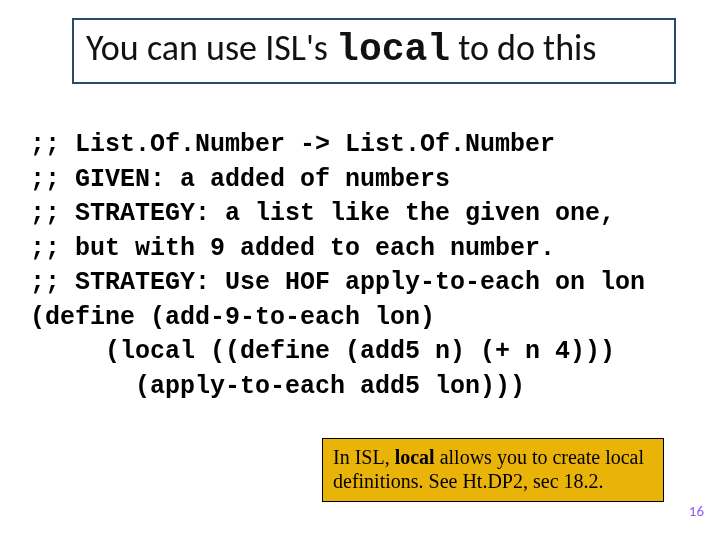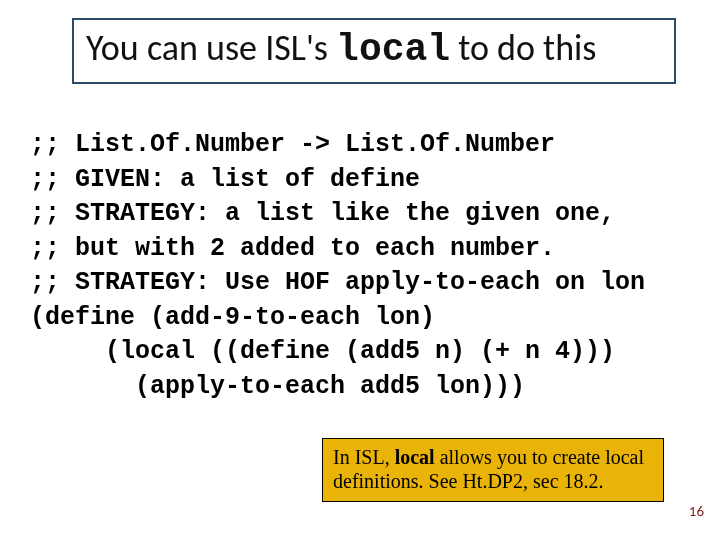--- a/index.html
+++ b/index.html
@@ -56,35 +56,35 @@
     font-size: 20px;
     line-height: 1.2;
     color: #000;
   }
   .note-box .b { font-weight: bold; }
   .page-num {
     position: absolute;
     right: 16px;
     bottom: 20px;
     font-size: 15px;
-    color: #7f1d1d;
+    color: #8b5cf6;
     font-family: Calibri, Arial, sans-serif;
   }
 </style>
 </head>
 <body>
 
 <div class="title-box">
   <span>You can use ISL's </span><span class="mono">local</span><span> to do this</span>
 </div>
 
 <div class="code-block"><span>;; List.Of.Number -&gt; List.Of.Number</span>
-<span>;; GIVEN: a list of define</span>
+<span>;; GIVEN: a added of numbers</span>
 <span>;; STRATEGY: a list like the given one,</span>
-<span>;; but with 2 added to each number.</span>
+<span>;; but with 9 added to each number.</span>
 <span>;; STRATEGY: Use HOF apply-to-each on lon</span>
 <span>(define (add-9-to-each lon)</span>
 <span>     (local ((define (add5 n) (+ n 4)))</span>
 <span>       (apply-to-each add5 lon)))</span></div>
 
 <div class="note-box">
   <span>In ISL, </span><span class="b">local</span><span> allows you to create local definitions. See Ht.DP2, sec 18.2.</span>
 </div>
 
 <div class="page-num">16</div>

